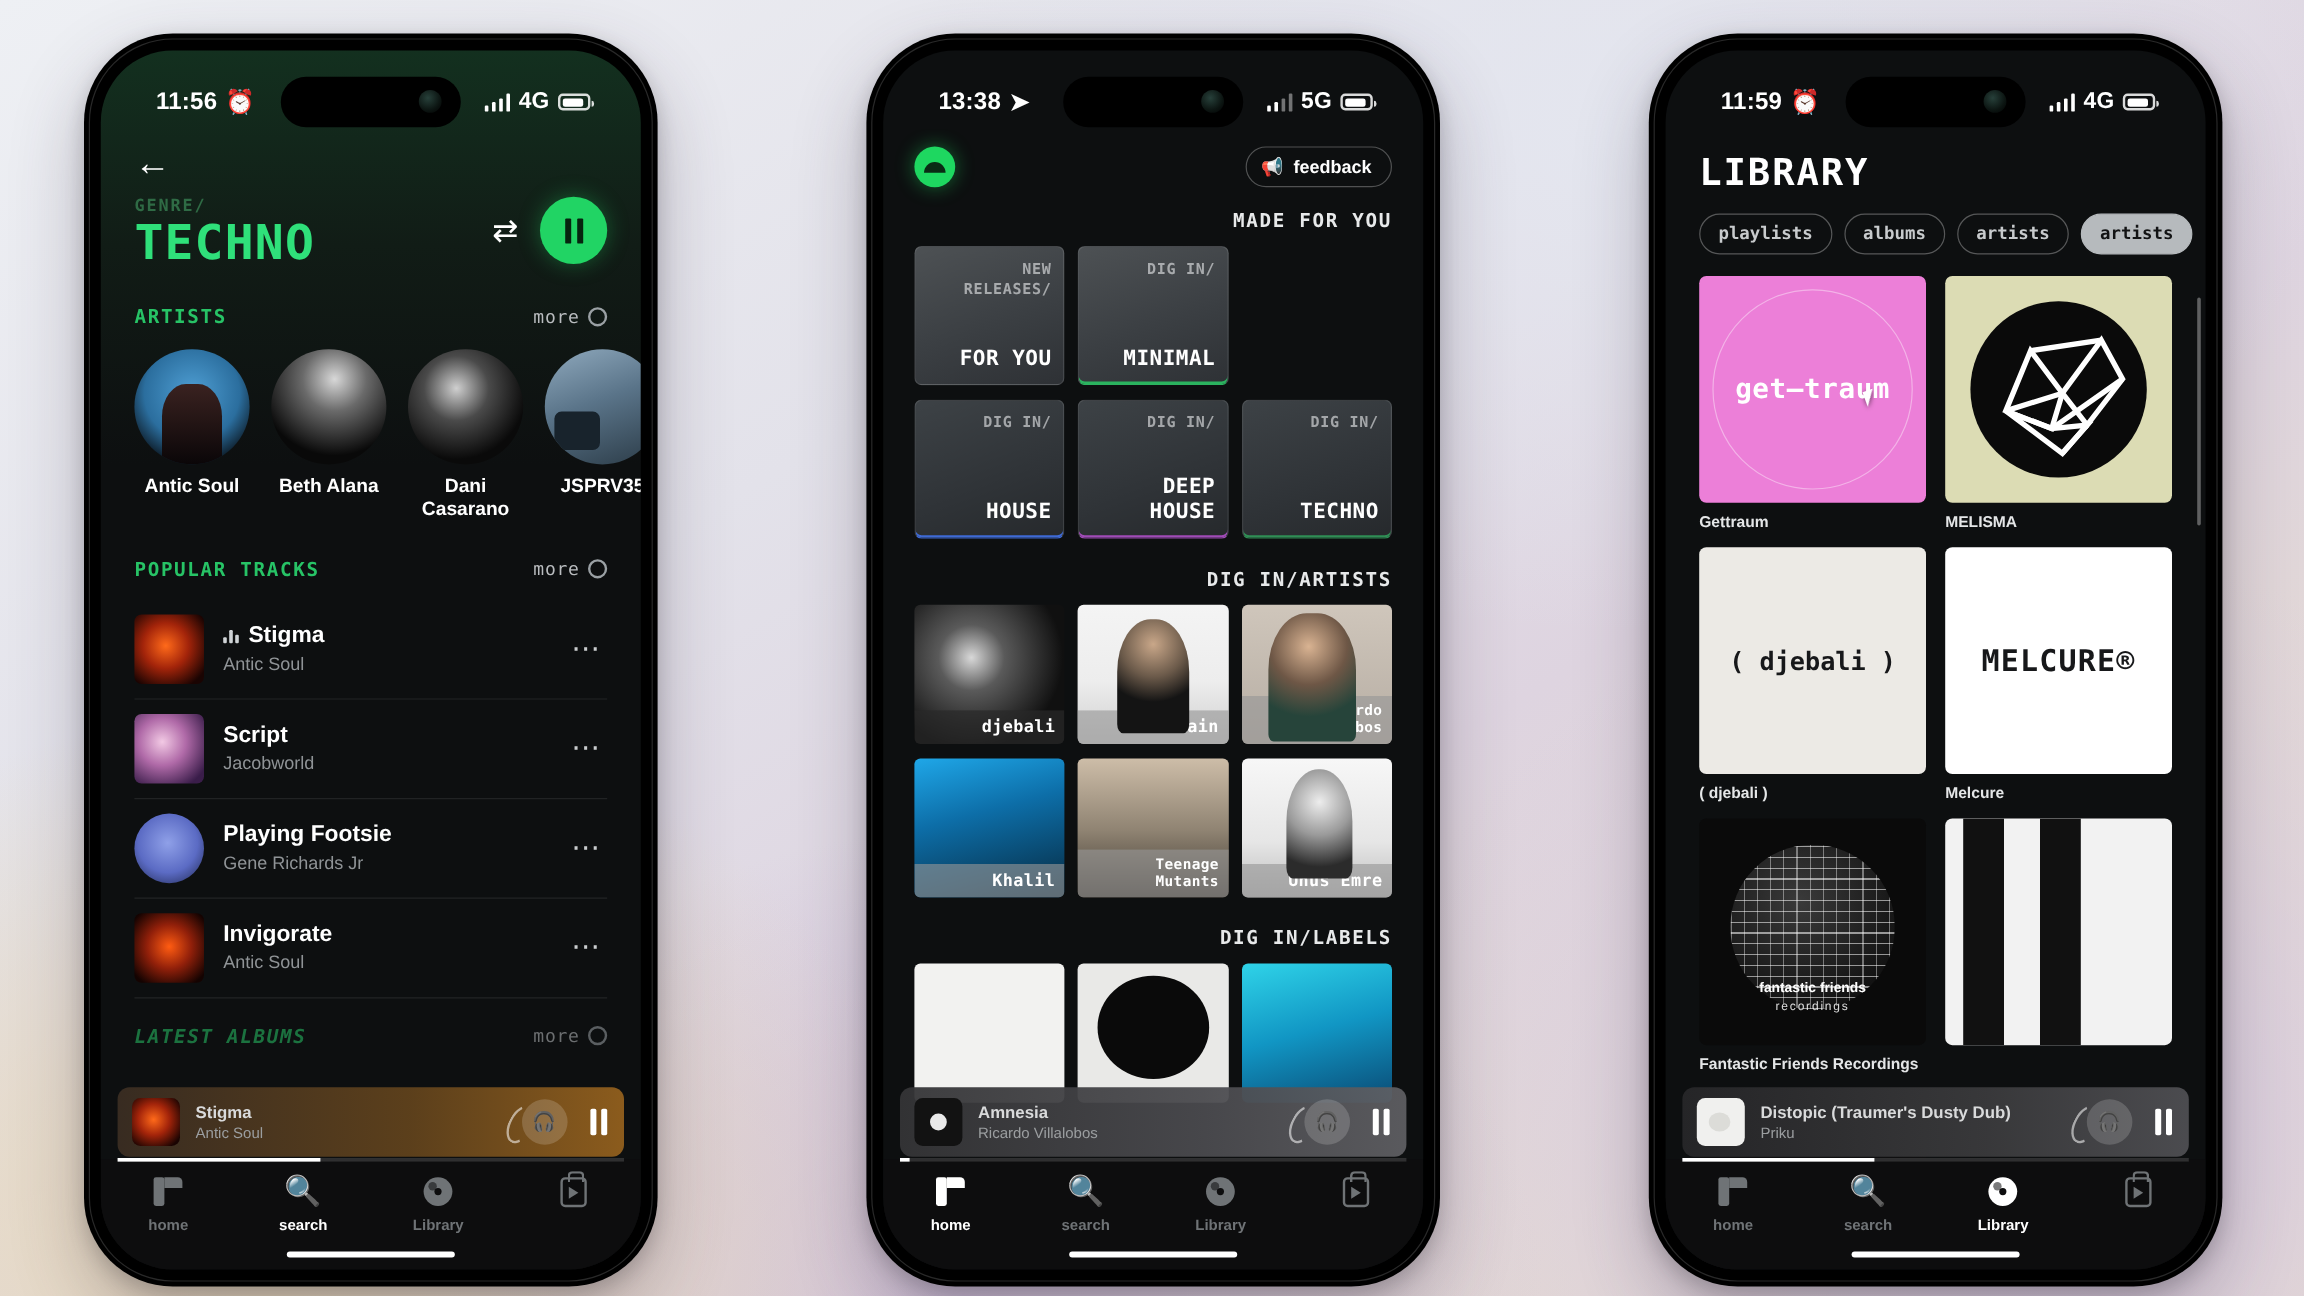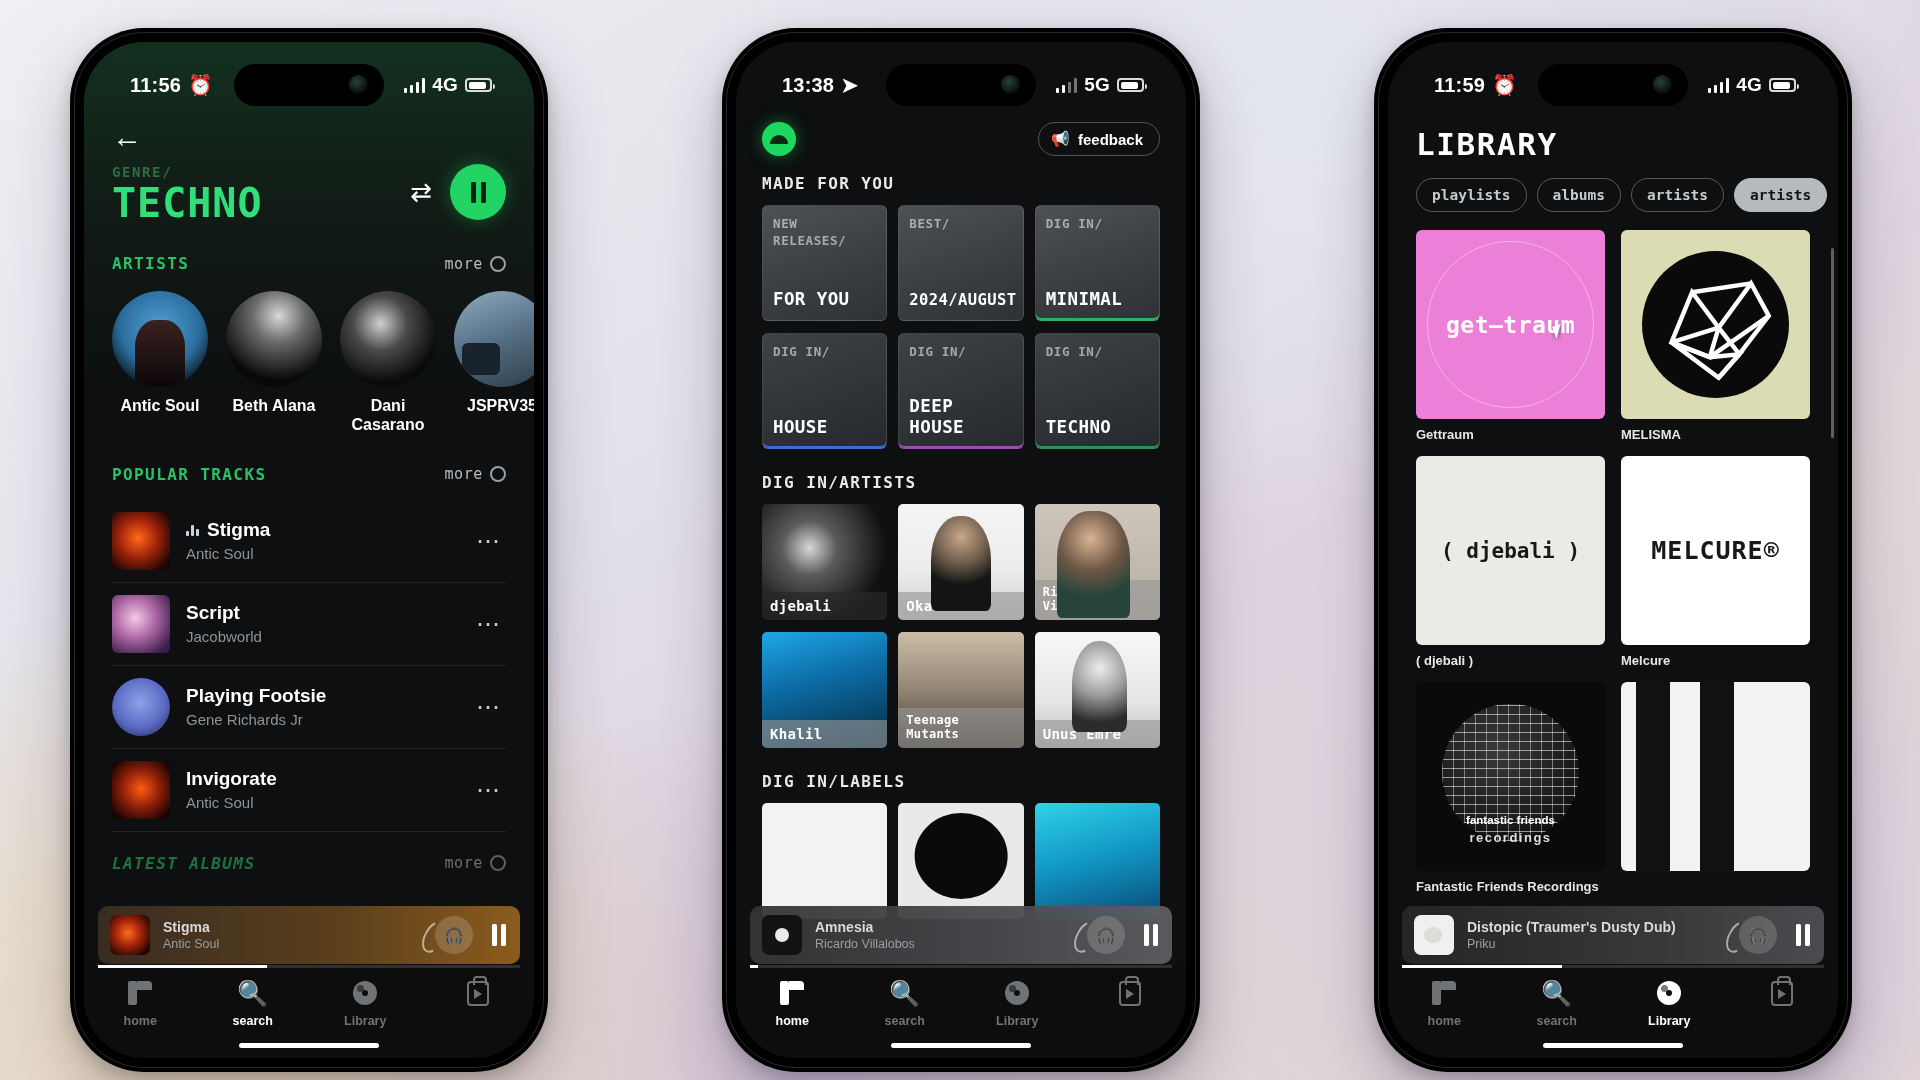--- a/index.html
+++ b/index.html
@@ -176,21 +176,21 @@
 
   
   .p2-head{ display:flex; align-items:center; justify-content:space-between; padding: 14px 26px 0 26px;}
   .cloud-btn{ width:34px;height:34px;border-radius:50%;background:#1ed760;position:relative;
     box-shadow:0 0 16px rgba(30,215,96,.45);}
   .cloud-btn::after{content:"";position:absolute;left:8px;top:13px;width:18px;height:9px;
     background:#0a2a14;border-radius:9px 9px 0 0;}
   .feedback{ display:flex; align-items:center; gap:8px; border:1.5px solid rgba(255,255,255,.28);
     border-radius:20px; padding:7px 16px 7px 12px; font-size:15px; font-weight:700;}
   .fb-ico{ font-size:15px;}
-  .p2-sec{ padding: 0 26px; }
+  .p2-sec{ padding: 0 26px; text-align: right; }
   .p2-sec .sec-label{ color:#e7e9ea; }
   .cards3{ display:grid; grid-template-columns: repeat(3,1fr); gap:11px; margin-top:12px;}
   .card{ position:relative; height:116px; border-radius:6px; padding:10px;
     background:linear-gradient(160deg,#4d5154 0%, #3b3f43 55%, #2e3135 100%);
     display:flex; flex-direction:column; justify-content:space-between;
     border:1.2px solid rgba(255,255,255,.10); overflow:hidden;}
   .card .ck{ font-family:"DejaVu Sans Mono",monospace; font-size:12.5px; letter-spacing:.6px;
     color:rgba(230,232,234,.62); line-height:1.35; font-weight:700;}
   .card .cn{ font-family:"DejaVu Sans Mono",monospace; font-size:17.5px; font-weight:700;
     letter-spacing:.4px; color:#fff; line-height:1.2;}
@@ -260,21 +260,21 @@
      text-align:center; font-family:"DejaVu Sans Mono",monospace; font-size:12px; color:#e9ece8;
      letter-spacing:2px; line-height:1.7;}
   .sq-fantastic{ background:#0a0a0a; display:flex; flex-direction:column; align-items:center; justify-content:center; position:relative;}
   .sq-globe{ width:72%; aspect-ratio:1/1; border-radius:50%; position:relative;
      background: repeating-linear-gradient(0deg, rgba(255,255,255,.55) 0 1px, rgba(0,0,0,0) 1px 9px),
                  repeating-linear-gradient(90deg, rgba(255,255,255,.40) 0 1px, rgba(0,0,0,0) 1px 11px),
                  radial-gradient(circle at 42% 34%, #3a3a3a 0%, #111 78%);
      margin-top:-8px;}
   .sq-fantastic .fw{ position:absolute; bottom:13%; width:100%; text-align:center;
      font-size:11.5px; color:#fff; font-weight:700; line-height:1.35;}
-  .sq-fantastic .fw small{ display:block; font-size:13px; letter-spacing:1.5px; font-weight:700; opacity:.85;}
+  .sq-fantastic .fw small{ display:block; font-size:10px; letter-spacing:1.5px; font-weight:400; opacity:.85;}
   .sq-part{ background:#f2f2f2; position:relative;}
   .sq-part::after{content:"";position:absolute;left:8%;top:0;width:18%;height:100%;background:#111;}
   .sq-part::before{content:"";position:absolute;left:42%;top:0;width:18%;height:100%;background:#111;}
   .sq-dark{ background:#0f0f10;}
   .lib-scroll{ position:absolute; right:4px; top:140px; width:3px; height:190px;
     background:rgba(255,255,255,.34); border-radius:2px;}
   .cursor{ position:absolute; width:0;height:0; border-left:9px solid #fff;
     border-bottom:13px solid transparent; transform:rotate(-20deg);
     filter: drop-shadow(0 1px 2px rgba(0,0,0,.6)); }
 </style>
@@ -504,24 +504,20 @@
         </div>
 
         <div class="p2-sec" style="margin-top:18px">
           <div class="sec-label">MADE FOR YOU</div>
           <div class="cards3">
             <div class="card">
               <div class="ck" style="white-space:pre-line">NEW
 RELEASES/</div>
               <div class="cn">FOR YOU</div>
             </div>
-            <div class="card">
-              <div class="ck">BEST/</div>
-              <div class="cn sm">2024/AUGUST</div>
-            </div>
             <div class="card b-green">
               <div class="ck">DIG IN/</div>
               <div class="cn">MINIMAL</div>
             </div>
           </div>
           <div class="cards3">
             <div class="card dk b-blue">
               <div class="ck">DIG IN/</div>
               <div class="cn">HOUSE</div>
             </div>

